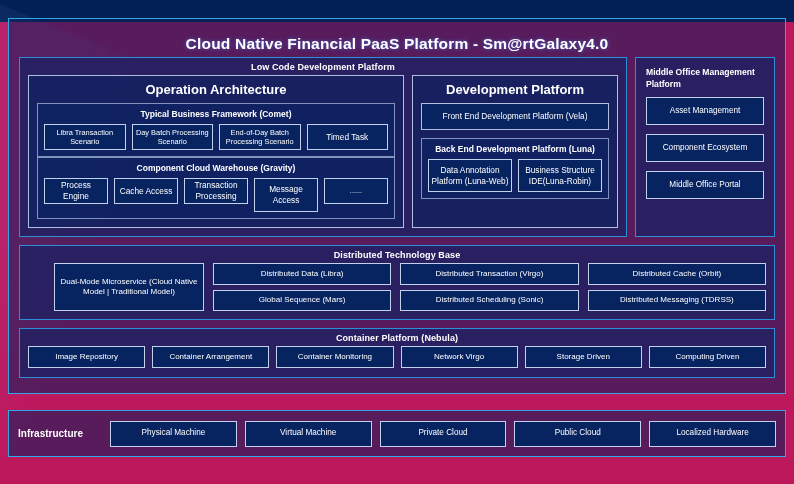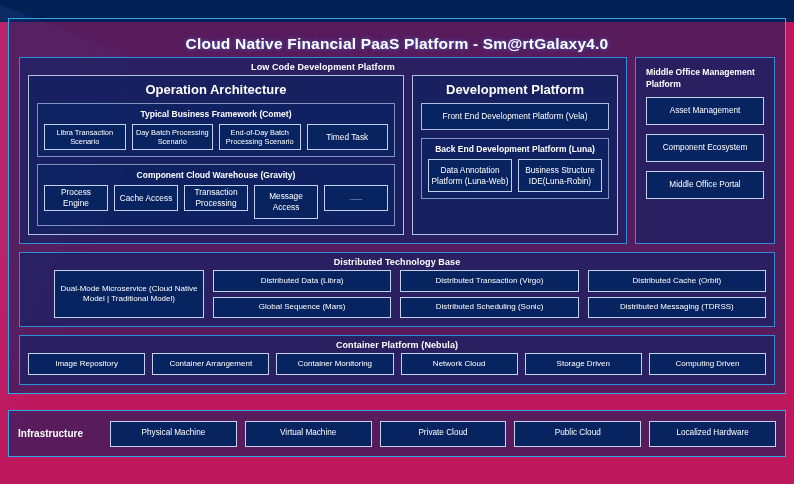--- a/index.html
+++ b/index.html
@@ -172,21 +172,21 @@
 
       <div class="panel lowcode">
         <div class="panel-title">Low Code Development Platform</div>
 
         <div class="lowcode-body">
 
           <div class="subpanel op-arch">
             <div class="subpanel-title">Operation Architecture</div>
             <div class="op-arch-body">
 
-              <div class="group" style="margin-bottom:7px;">
+              <div class="group" style="">
                 <div class="group-title">Typical Business Framework (Comet)</div>
                 <div class="row">
                   <div class="leaf" style="height:26px">Libra Transaction Scenario</div>
                   <div class="leaf" style="height:26px">Day Batch Processing Scenario</div>
                   <div class="leaf" style="height:26px">End-of-Day Batch Processing Scenario</div>
                   <div class="leaf big" style="height:26px">Timed Task</div>
                 </div>
               </div>
 
               <div class="group">
@@ -254,21 +254,21 @@
         </div>
       </div>
     </div>
 
     <div class="panel cplat">
       <div class="panel-title">Container Platform (Nebula)</div>
       <div class="cplat-body">
         <div class="leaf">Image Repository</div>
         <div class="leaf">Container Arrangement</div>
         <div class="leaf">Container Monitoring</div>
-        <div class="leaf">Network Cloud</div>
+        <div class="leaf">Network Virgo</div>
         <div class="leaf">Storage Driven</div>
         <div class="leaf">Computing Driven</div>
       </div>
     </div>
 
   </div>
 
   <div class="infra">
     <div class="infra-label">Infrastructure</div>
     <div class="leaf">Physical Machine</div>

